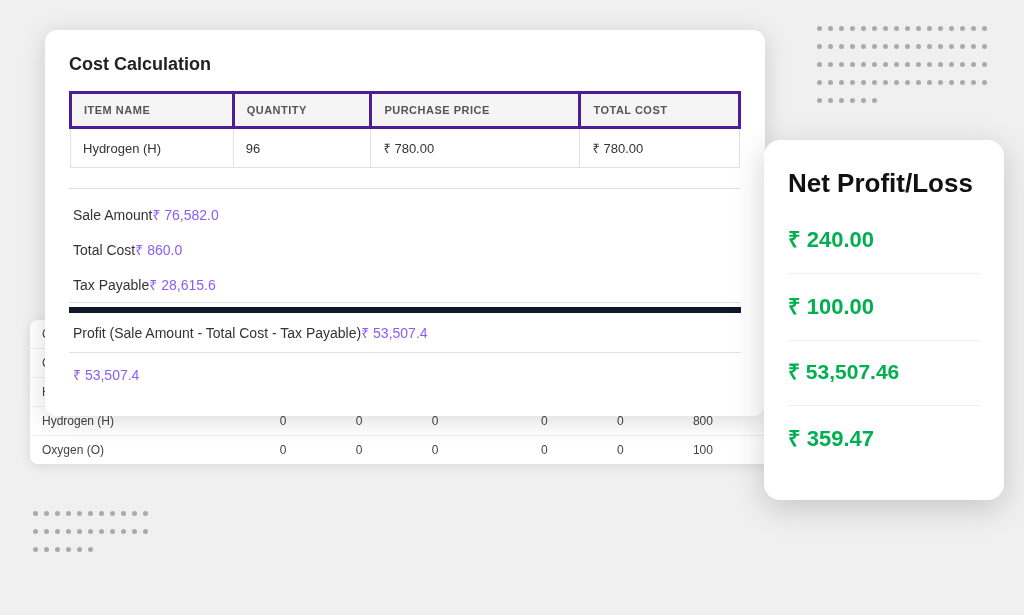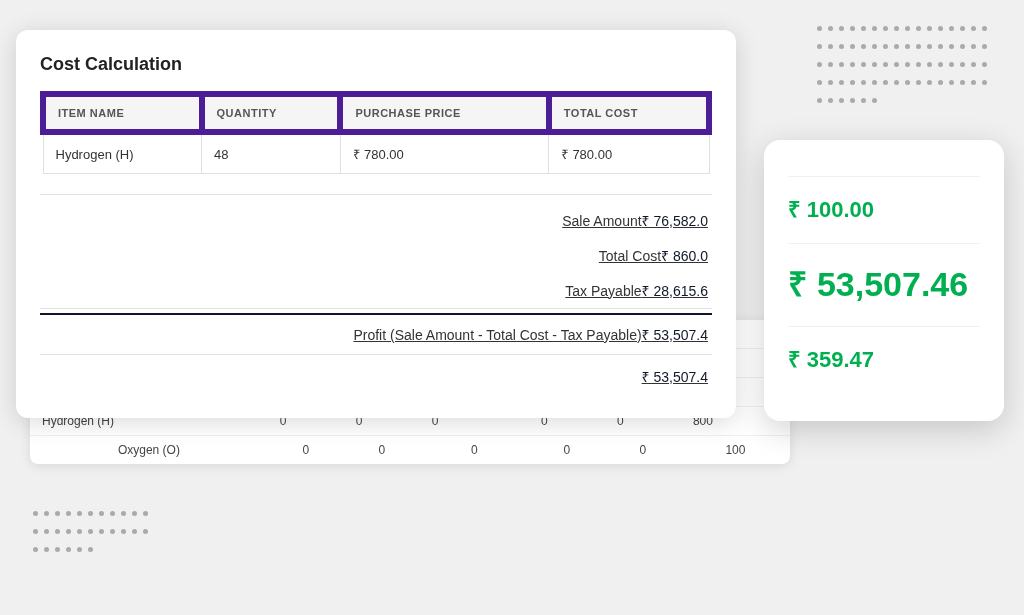--- a/index.html
+++ b/index.html
@@ -36,21 +36,21 @@
       height: 5px;
       border-radius: 50%;
       background: #aaa;
       margin: 3px;
     }
 
     
     .cost-card {
       position: absolute;
       top: 30px;
-      left: 16px;
+      left: 45px;
       width: 720px;
       background: #fff;
       border-radius: 12px;
       box-shadow: 0 4px 24px rgba(0,0,0,0.15);
       padding: 24px;
       z-index: 10;
     }
 
     .cost-card-title {
       font-size: 18px;
@@ -71,66 +71,65 @@
     }
 
     .cost-table th {
       font-size: 11px;
       font-weight: 700;
       color: #555;
       text-transform: uppercase;
       letter-spacing: 0.5px;
       padding: 10px 12px;
       text-align: left;
-      border: 6px solid #4c1d95;
+      border: 3px solid #4c1d95;
     }
 
     .cost-table td {
       font-size: 13px;
       color: #333;
       padding: 10px 12px;
       border: 1px solid #e0e0e0;
     }
 
     
     .summary-section {
       border-top: 1px solid #e0e0e0;
       padding-top: 8px;
     }
 
     .summary-row {
       display: flex;
-      justify-content: flex-end;
+      justify-content: flex-start;
       align-items: center;
       padding: 8px 4px;
       font-size: 14px;
       color: #333;
-      text-decoration: underline;
     }
 
     .summary-row.bordered-bottom {
       border-bottom: 1px solid #e0e0e0;
       margin-bottom: 0;
     }
 
     .summary-row.profit-row {
-      border-top: 2px solid #0f172a;
+      border-top: 6px solid #0f172a;
       border-bottom: 1px solid #e0e0e0;
       padding: 10px 4px;
       margin: 4px 0;
     }
 
     .summary-label {
       font-size: 14px;
       color: #333;
     }
 
     .summary-value {
       font-size: 14px;
-      color: #0f172a;
+      color: #8b5cf6;
     }
 
     
     .data-table-section {
       position: absolute;
       top: 320px;
       left: 30px;
       width: 760px;
       background: #fff;
       border-radius: 8px;
@@ -147,21 +146,20 @@
     .data-table td {
       font-size: 12px;
       color: #444;
       padding: 7px 12px;
       border-bottom: 1px solid #f0f0f0;
       text-align: left;
     }
 
     .data-table tr:last-child td {
       border-bottom: none;
-      text-align: center;
     }
 
     
     .net-profit-card {
       position: absolute;
       top: 140px;
       right: 20px;
       width: 240px;
       background: #fff;
       border-radius: 16px;
@@ -179,21 +177,21 @@
     }
 
     .profit-value {
       font-size: 22px;
       font-weight: 700;
       color: #00b050;
       margin-bottom: 20px;
     }
 
     .profit-value.large {
-      font-size: 34px;
+      font-size: 21px;
     }
 
     .profit-divider {
       border: none;
       border-top: 1px solid #f0f0f0;
       margin: 8px 0 16px 0;
     }
   </style>
 </head>
 <body>
@@ -214,21 +212,21 @@
       <tr>
         <th>ITEM NAME</th>
         <th>QUANTITY</th>
         <th>PURCHASE PRICE</th>
         <th>TOTAL COST</th>
       </tr>
     </thead>
     <tbody id="cost-table-body">
     <tr>
           <td>Hydrogen (H)</td>
-          <td>48</td>
+          <td>96</td>
           <td>₹  780.00</td>
           <td>₹  780.00</td>
         </tr>
       </tbody>
   </table>
 
   <div class="summary-section">
     <div class="summary-row">
       <span class="summary-label">Sale Amount</span>
       <span class="summary-value">₹  76,582.0</span>
@@ -297,20 +295,22 @@
           <td>0</td>
           <td>0</td>
           <td>0</td>
           <td>100</td>
         </tr>
       </tbody>
   </table>
 </div>
 
 <div class="net-profit-card">
-
+  <div class="net-profit-title">Net Profit/Loss</div>
+
+  <div class="profit-value">₹ 240.00</div>
   <hr class="profit-divider">
   <div class="profit-value">₹ 100.00</div>
   <hr class="profit-divider">
   <div class="profit-value large">₹ 53,507.46</div>
   <hr class="profit-divider">
   <div class="profit-value">₹ 359.47</div>
 </div>
 
 </body></html>

